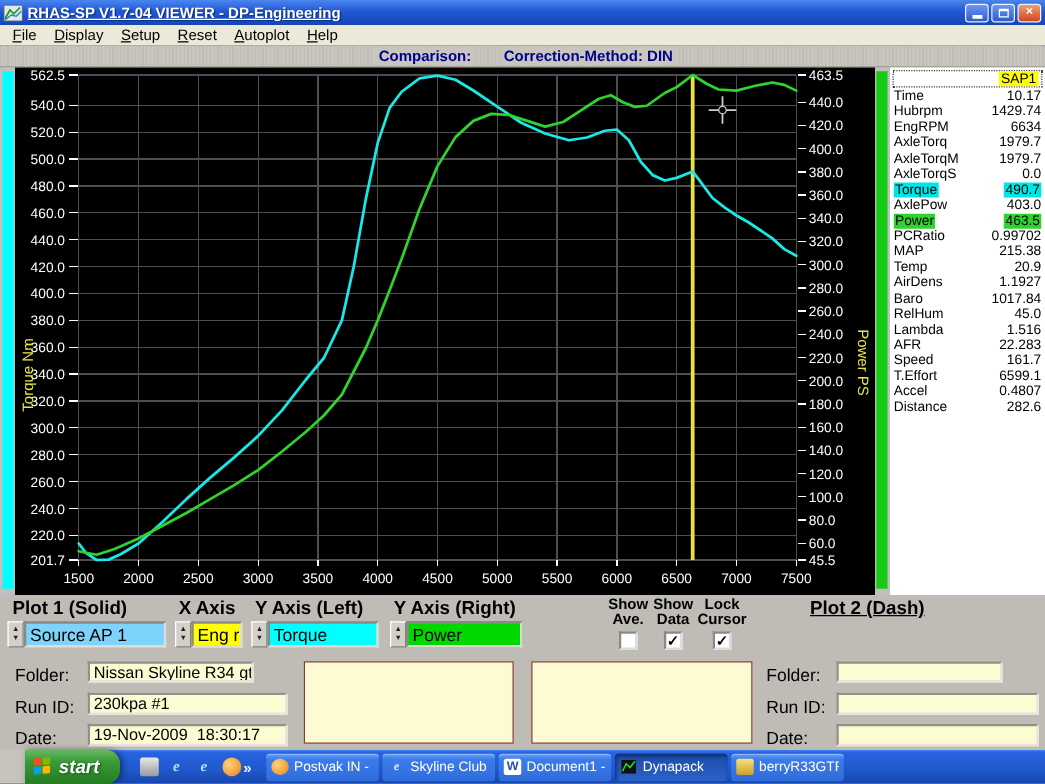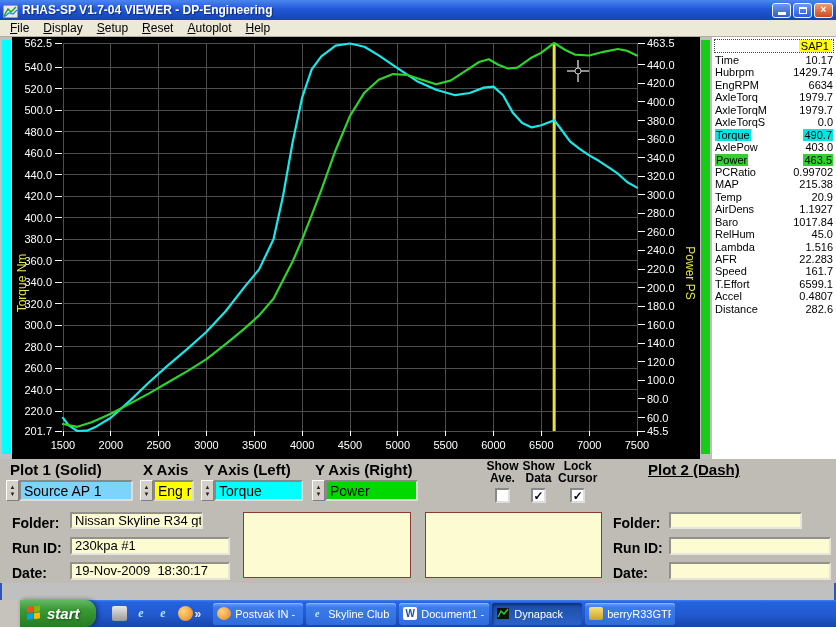--- a/index.html
+++ b/index.html
@@ -7,21 +7,21 @@
   body { font-family: "Liberation Sans", sans-serif; background:#c6c3bd; position:relative; }
 
   .window { position:relative; width:836px; height:600px; background:#c0c0c0;
             box-shadow: inset 2px 0 0 #2c55be, inset -2px 0 0 #2c55be; }
 
   
   .titlebar { height:20px; background:linear-gradient(180deg,#4a86ee 0%,#2258d8 45%,#1345b4 100%);
               display:flex; align-items:center; padding:0 3px; gap:4px; }
   .appicon { width:15px; height:13px; display:inline-block; }
   .titletext { color:#fff; font-weight:bold; font-size:12px; flex:1;
-               text-shadow:1px 1px 1px #0a2d7a; white-space:nowrap; overflow:hidden; }
+               text-shadow:1px 1px 1px #0a2d7a; white-space:nowrap; overflow:hidden;text-decoration:underline; }
   .winbtns { display:flex; gap:2px; }
   .wb { width:19px; height:15px; border-radius:3px; border:1px solid #eef3ff;
         display:flex; align-items:center; justify-content:center;
         color:#fff; font-size:10px; font-weight:bold; line-height:10px;
         background:linear-gradient(180deg,#6f97f2 0%,#2d5ccc 100%); }
   .wb.close { background:linear-gradient(180deg,#f09a72 0%,#cf4a1f 100%); }
   .wb .minbar { width:8px; height:3px; background:#fff; margin-top:7px; }
   .wb .rstbox { width:8px; height:7px; border:1px solid #fff; border-top-width:2px; }
 
   
@@ -66,21 +66,21 @@
   .c2 { left:140px; } .c2 .combo-label{ padding-left:3px; }  .c2 .field{ width:41px; }
   .c3 { left:201px; } .c3 .combo-label{ padding-left:3px; }  .c3 .field{ width:89px; }
   .c4 { left:312px; } .c4 .combo-label{ padding-left:3px; }  .c4 .field{ width:93px; }
   .c5 { left:642px;text-decoration:underline; } .c5 .combo-label{ padding-left:6px; }  .c5 .field{ width:139px; }
 
   .checkgroup { position:absolute; left:486px; top:1px; display:flex; gap:3px; }
   .chkcol { text-align:center; font-weight:bold; font-size:12px; line-height:12px; min-width:33px; }
   .chkbox { width:15px; height:15px; background:#fff; border:2px inset #ddd; margin:4px auto 0;
             font-size:12px; line-height:12px; font-weight:bold; text-align:center; }
 
-  .ri-label { position:absolute; font-weight:bold; font-size:14px; white-space:nowrap; }
+  .ri-label { position:absolute; font-weight:normal; font-size:14px; white-space:nowrap; }
   .ri-field { position:absolute; background:#fdfbd2; border:2px inset #e6e4dc; font-size:13px;
               padding:0 3px; overflow:hidden; white-space:pre; line-height:14px; }
   .notebox { position:absolute; background:#fdfbd2; border:1px solid #8b3a3a; }
 
   
   .taskbar { position:relative; height:27px; display:flex; align-items:center;
              background:linear-gradient(180deg,#3a81f3 0%,#2663e0 8%,#2159ce 55%,#1747ad 100%);margin-left:20px; }
   .start { height:27px; border-radius:0 11px 11px 0; padding:0 16px 0 7px;
            background:linear-gradient(180deg,#65b962 0%,#3a9a37 35%,#257d22 100%);
            display:flex; align-items:center; gap:5px; color:#fff; font-style:italic; font-weight:bold;
@@ -162,20 +162,24 @@
 
   <div class="menubar" id="menubar">
       <span class="menu-item">File</span>
       <span class="menu-item">Display</span>
       <span class="menu-item">Setup</span>
       <span class="menu-item">Reset</span>
       <span class="menu-item">Autoplot</span>
       <span class="menu-item">Help</span>
     </div>
 
+  <div class="toolbar">
+    <span class="cmp">Comparison:</span>
+    <span class="cmp2">Correction-Method: DIN</span>
+  </div>
 
   <div class="main">
     <div class="strip cyanstrip"></div>
     <div class="chartarea">
       <svg id="chart-svg" width="688" height="422" viewBox="0 0 688 422">
           <line x1="51" y1="6" x2="51" y2="394" stroke="#4e4e4e" stroke-width="1" shape-rendering="crispEdges"></line>
           <line x1="98.83333333333333" y1="6" x2="98.83333333333333" y2="394" stroke="#4e4e4e" stroke-width="1" shape-rendering="crispEdges"></line>
           <line x1="146.66666666666666" y1="6" x2="146.66666666666666" y2="394" stroke="#4e4e4e" stroke-width="1" shape-rendering="crispEdges"></line>
           <line x1="194.5" y1="6" x2="194.5" y2="394" stroke="#4e4e4e" stroke-width="1" shape-rendering="crispEdges"></line>
           <line x1="242.33333333333331" y1="6" x2="242.33333333333331" y2="394" stroke="#4e4e4e" stroke-width="1" shape-rendering="crispEdges"></line>

